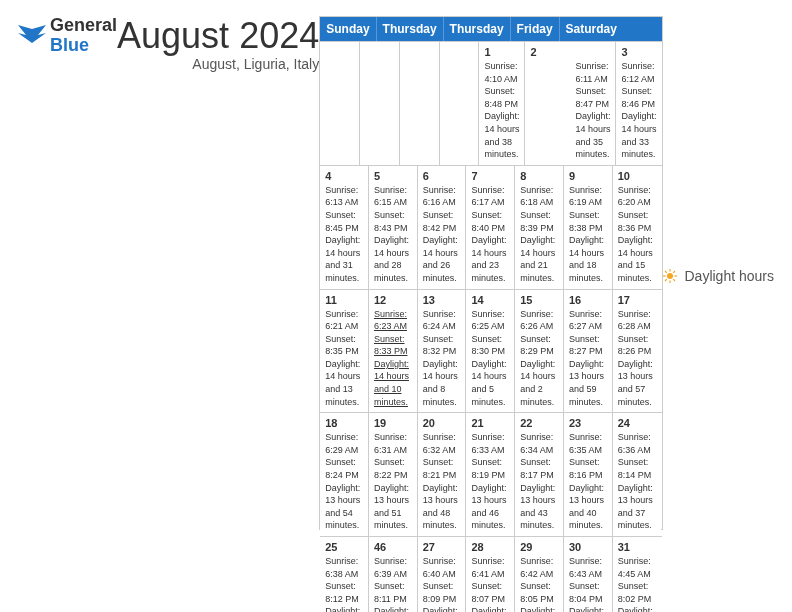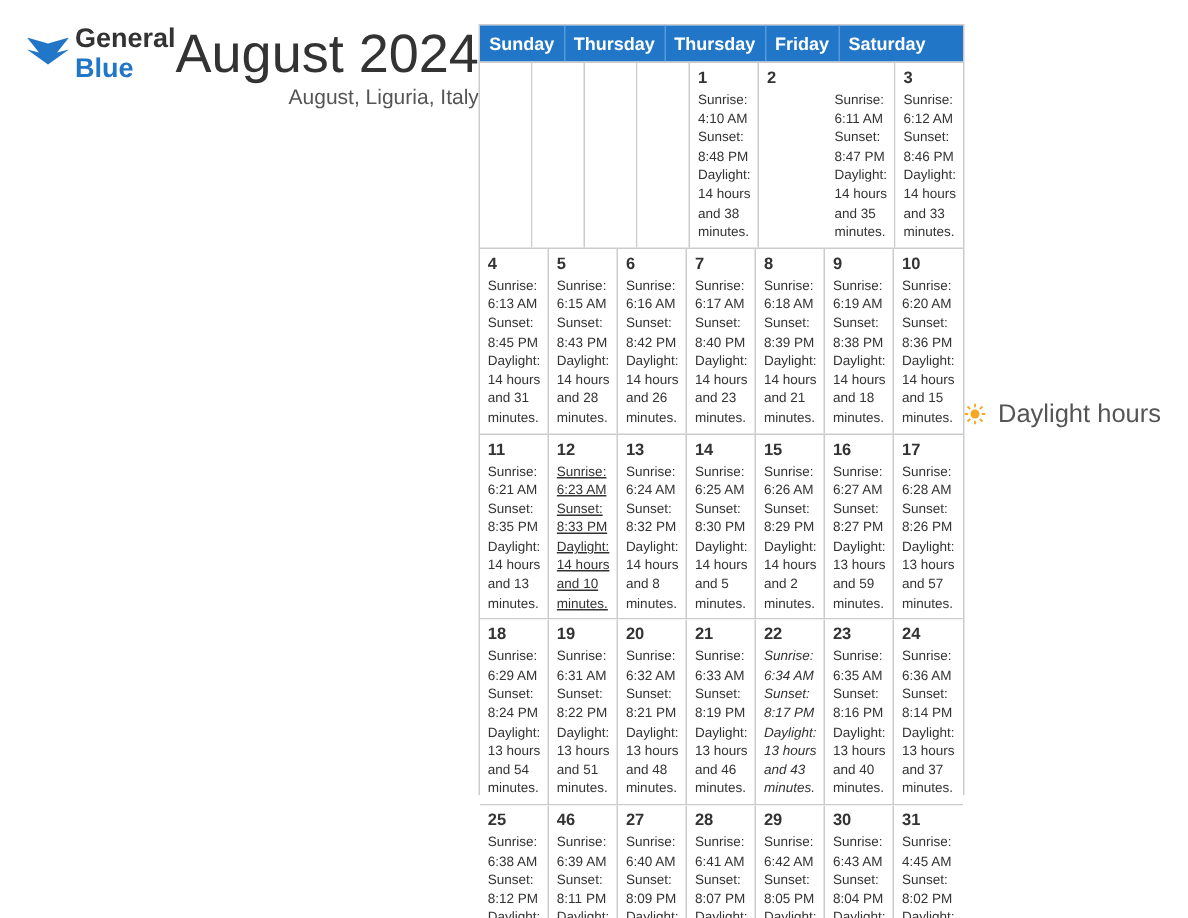--- a/index.html
+++ b/index.html
@@ -105,21 +105,21 @@
     .cell-info {
       font-size: 9px;
       line-height: 1.4;
       color: #333;
     }
     .footer {
       display: flex;
       align-items: center;
       gap: 8px;
       margin-top: 6px;
-      font-size: 17px;
+      font-size: 14px;
       color: #555;
     }
     .sun-icon {
       width: 14px;
       height: 14px;
       display: inline-block;
     }
   </style>
 </head>
 <body>
@@ -303,21 +303,21 @@
           </div>
           <div class="cal-cell filled">
             <span class="day-num">21</span>
             <div class="cell-info" style="white-space: pre-line;">Sunrise: 6:33 AM
 Sunset: 8:19 PM
 Daylight: 13 hours
 and 46 minutes.</div>
           </div>
           <div class="cal-cell filled">
             <span class="day-num">22</span>
-            <div class="cell-info" style="white-space: pre-line; font-style: italic;">Sunrise: 6:34 AM
+            <div class="cell-info" style="white-space: pre-line;">Sunrise: 6:34 AM
 Sunset: 8:17 PM
 Daylight: 13 hours
 and 43 minutes.</div>
           </div>
           <div class="cal-cell filled">
             <span class="day-num">23</span>
             <div class="cell-info" style="white-space: pre-line;">Sunrise: 6:35 AM
 Sunset: 8:16 PM
 Daylight: 13 hours
 and 40 minutes.</div>

